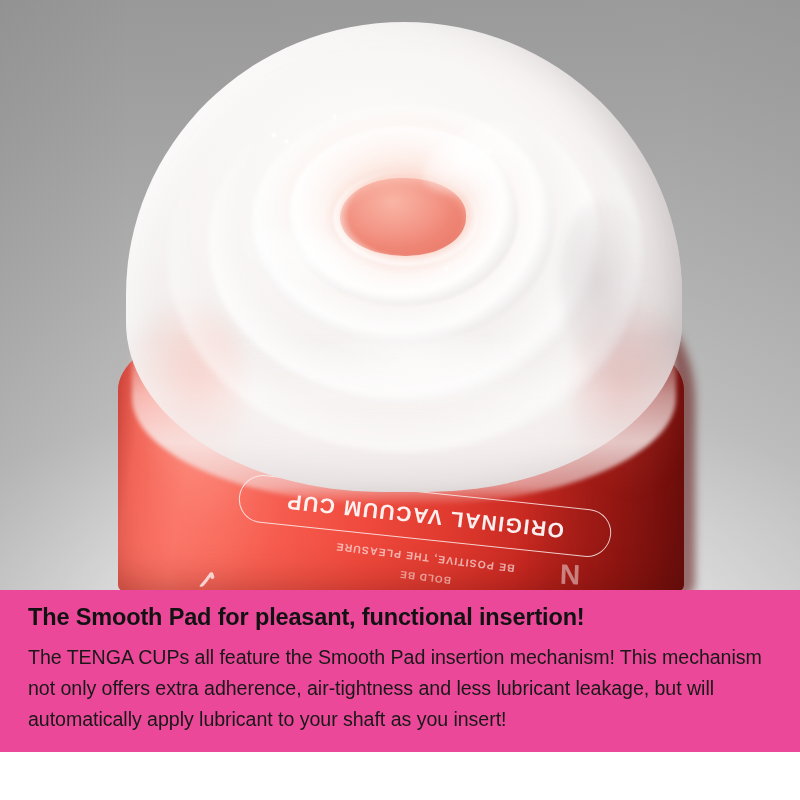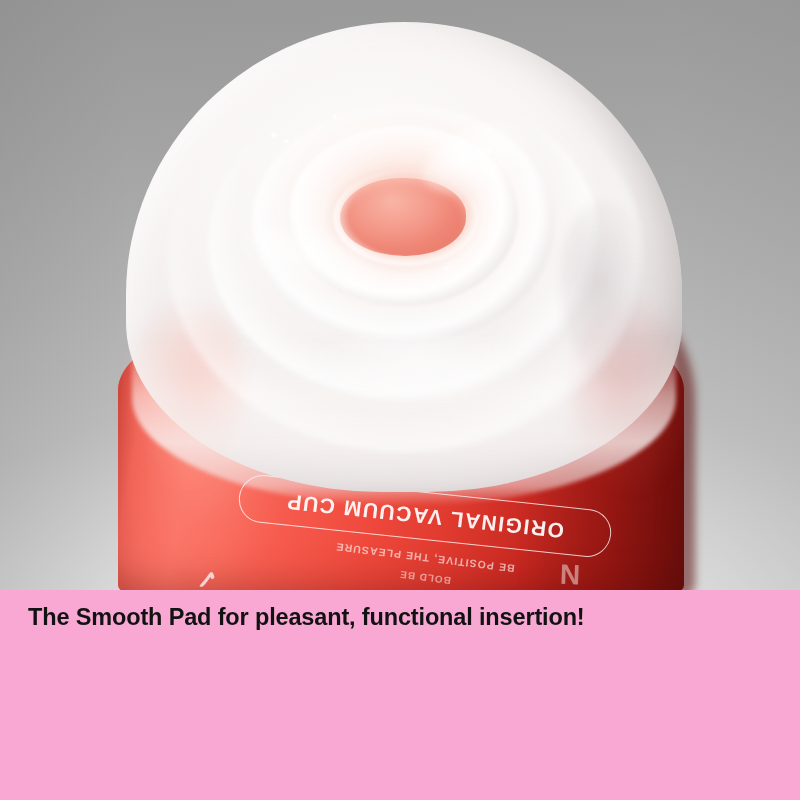--- a/index.html
+++ b/index.html
@@ -298,22 +298,22 @@
   }
   
   .drop { position:absolute; border-radius:50%; background: rgba(255,255,255,0.95); box-shadow: 0 0 3px 1px rgba(255,255,255,0.6); }
 
   
   .text-panel {
     position: absolute;
     left: 0;
     top: 590px;
     width: 800px;
-    height: 210px;
-    background: #f9a8d4;
+    height: 162px;
+    background: #ec4899;
     padding: 0;
   }
   .headline {
     position: absolute;
     left: 28px;
     top: 15px;
     width: 750px;
     font-size: 23.5px;
     font-weight: 700;
     color: #121212;
@@ -378,15 +378,16 @@
     <div class="drop" style="left:272px;top:133px;width:4px;height:4px;"></div>
     <div class="drop" style="left:285px;top:140px;width:3px;height:3px;"></div>
     <div class="drop" style="left:333px;top:115px;width:3px;height:3px;"></div>
     <div class="drop" style="left:410px;top:288px;width:3px;height:3px;"></div>
     <div class="drop" style="left:445px;top:267px;width:3px;height:3px;"></div>
     <div class="drop" style="left:487px;top:150px;width:3px;height:3px;"></div>
   </div>
 
   <div class="text-panel">
     <div class="headline">The Smooth Pad for pleasant, functional insertion!</div>
+    <div class="bodytext">The TENGA CUPs all feature the Smooth Pad insertion mechanism! This mechanism not only offers extra adherence, air-tightness and less lubricant leakage, but will automatically apply lubricant to your shaft as you insert!</div>
   </div>
 
 </div>
 
 </body></html>

